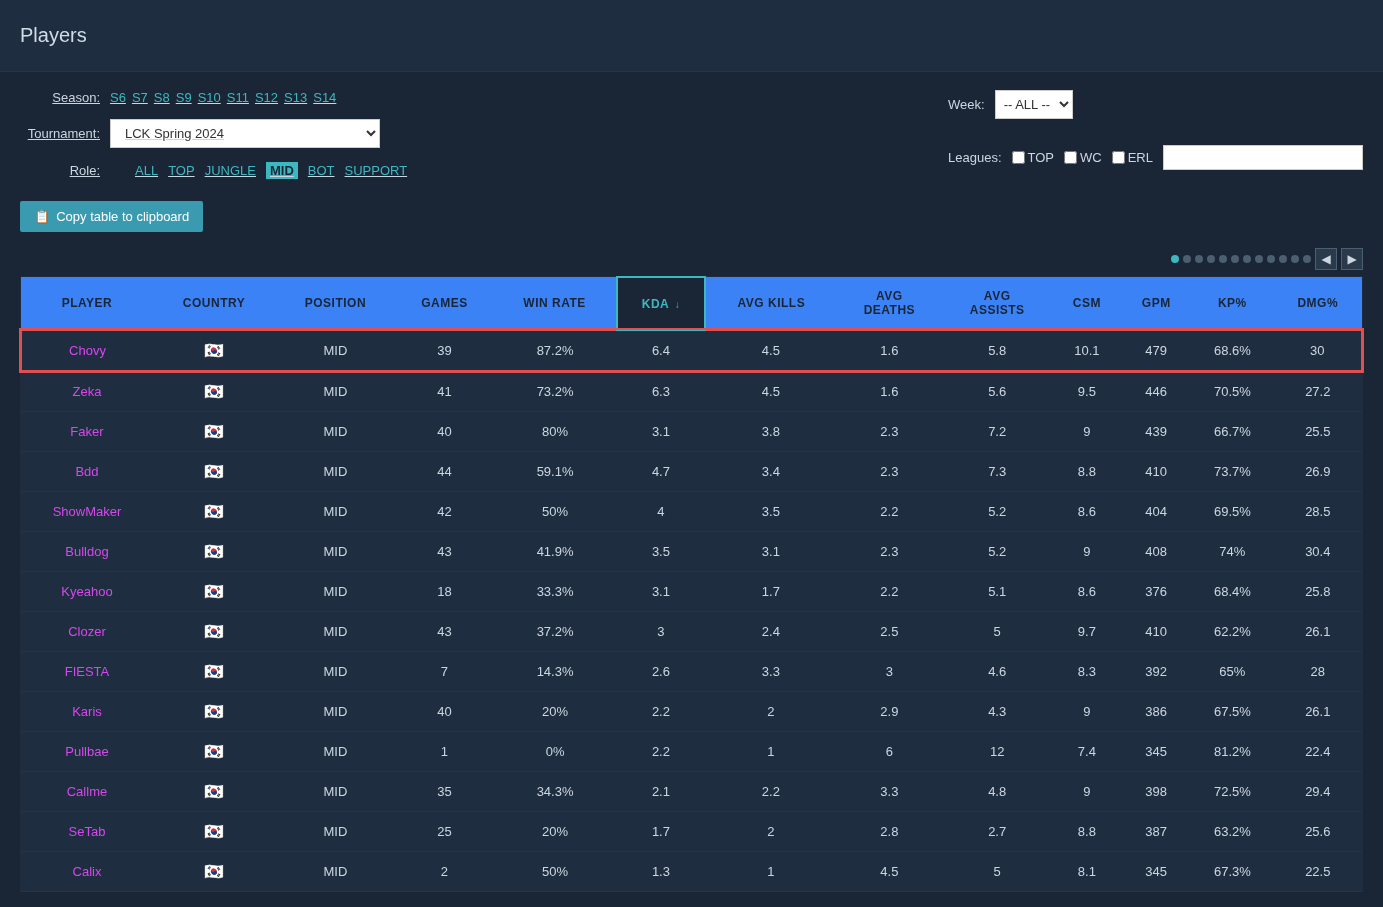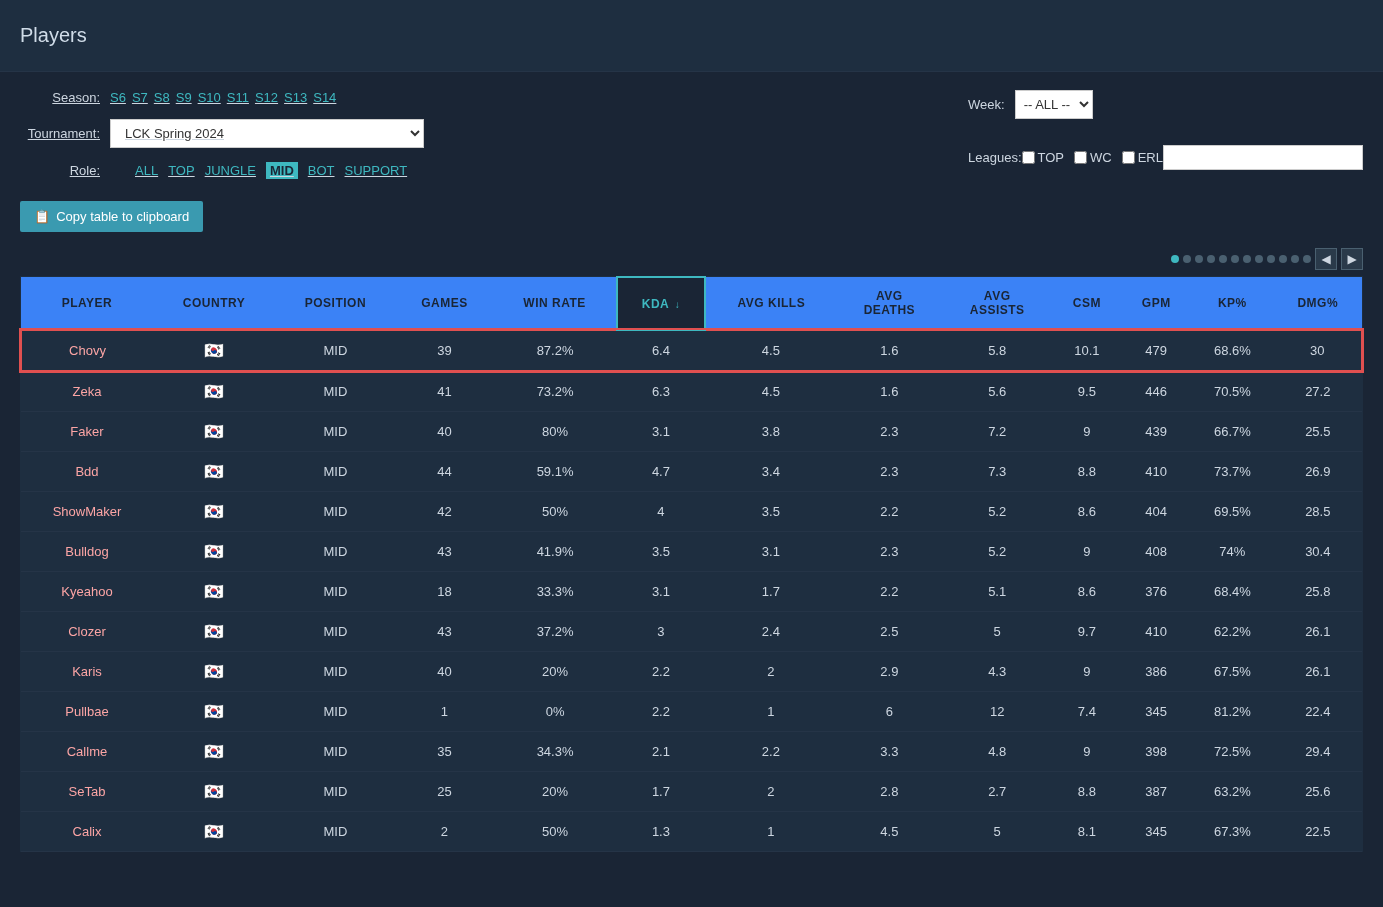--- a/index.html
+++ b/index.html
@@ -42,21 +42,21 @@
       text-decoration: none;
       font-size: 13px;
       cursor: pointer;
     }
     select.tournament-select {
       background: #fff;
       color: #333;
       border: 1px solid #ccc;
       padding: 5px 10px;
       font-size: 13px;
-      width: 314px;
+      width: 270px;
       cursor: pointer;
     }
     .role-links {
       display: flex;
       gap: 10px;
       align-items: center;
       margin-left: 25px;
     }
     .role-link {
       color: #3eb8c0;
@@ -84,20 +84,21 @@
       background: #fff;
       color: #333;
       border: 1px solid #ccc;
       padding: 5px 4px;
       font-size: 13px;
       cursor: pointer;
     }
     .leagues-row {
       display: flex;
       align-items: center;
+      gap: 10px;
     }
     .leagues-label {
       color: #cdd6e0;
       font-size: 13px;
     }
     .league-checkbox-group {
       display: flex;
       gap: 10px;
       align-items: center;
     }
@@ -196,21 +197,21 @@
     .data-table tbody tr {
       border-bottom: 1px solid #253447;
     }
     .data-table tbody td {
       padding: 10px 8px;
       text-align: center;
       color: #cdd6e0;
       font-size: 13px;
     }
     .player-link {
-      color: #fca5a5;
+      color: #d946ef;
       text-decoration: none;
       text-align: right;
     }
     .flag {
       font-size: 16px;
     }
     .sort-indicator {
       font-size: 10px;
       margin-left: 2px;
     }
@@ -445,20 +446,35 @@
           <td>3</td>
           <td>2.4</td>
           <td>2.5</td>
           <td>5</td>
           <td>9.7</td>
           <td>410</td>
           <td>62.2%</td>
           <td>26.1</td>
         </tr>
         <tr>
+          <td><a href="#" class="player-link">FIESTA</a></td>
+          <td><span class="flag">🇰🇷</span></td>
+          <td>MID</td>
+          <td>7</td>
+          <td>14.3%</td>
+          <td>2.6</td>
+          <td>3.3</td>
+          <td>3</td>
+          <td>4.6</td>
+          <td>8.3</td>
+          <td>392</td>
+          <td>65%</td>
+          <td>28</td>
+        </tr>
+        <tr>
           <td><a href="#" class="player-link">Karis</a></td>
           <td><span class="flag">🇰🇷</span></td>
           <td>MID</td>
           <td>40</td>
           <td>20%</td>
           <td>2.2</td>
           <td>2</td>
           <td>2.9</td>
           <td>4.3</td>
           <td>9</td>

